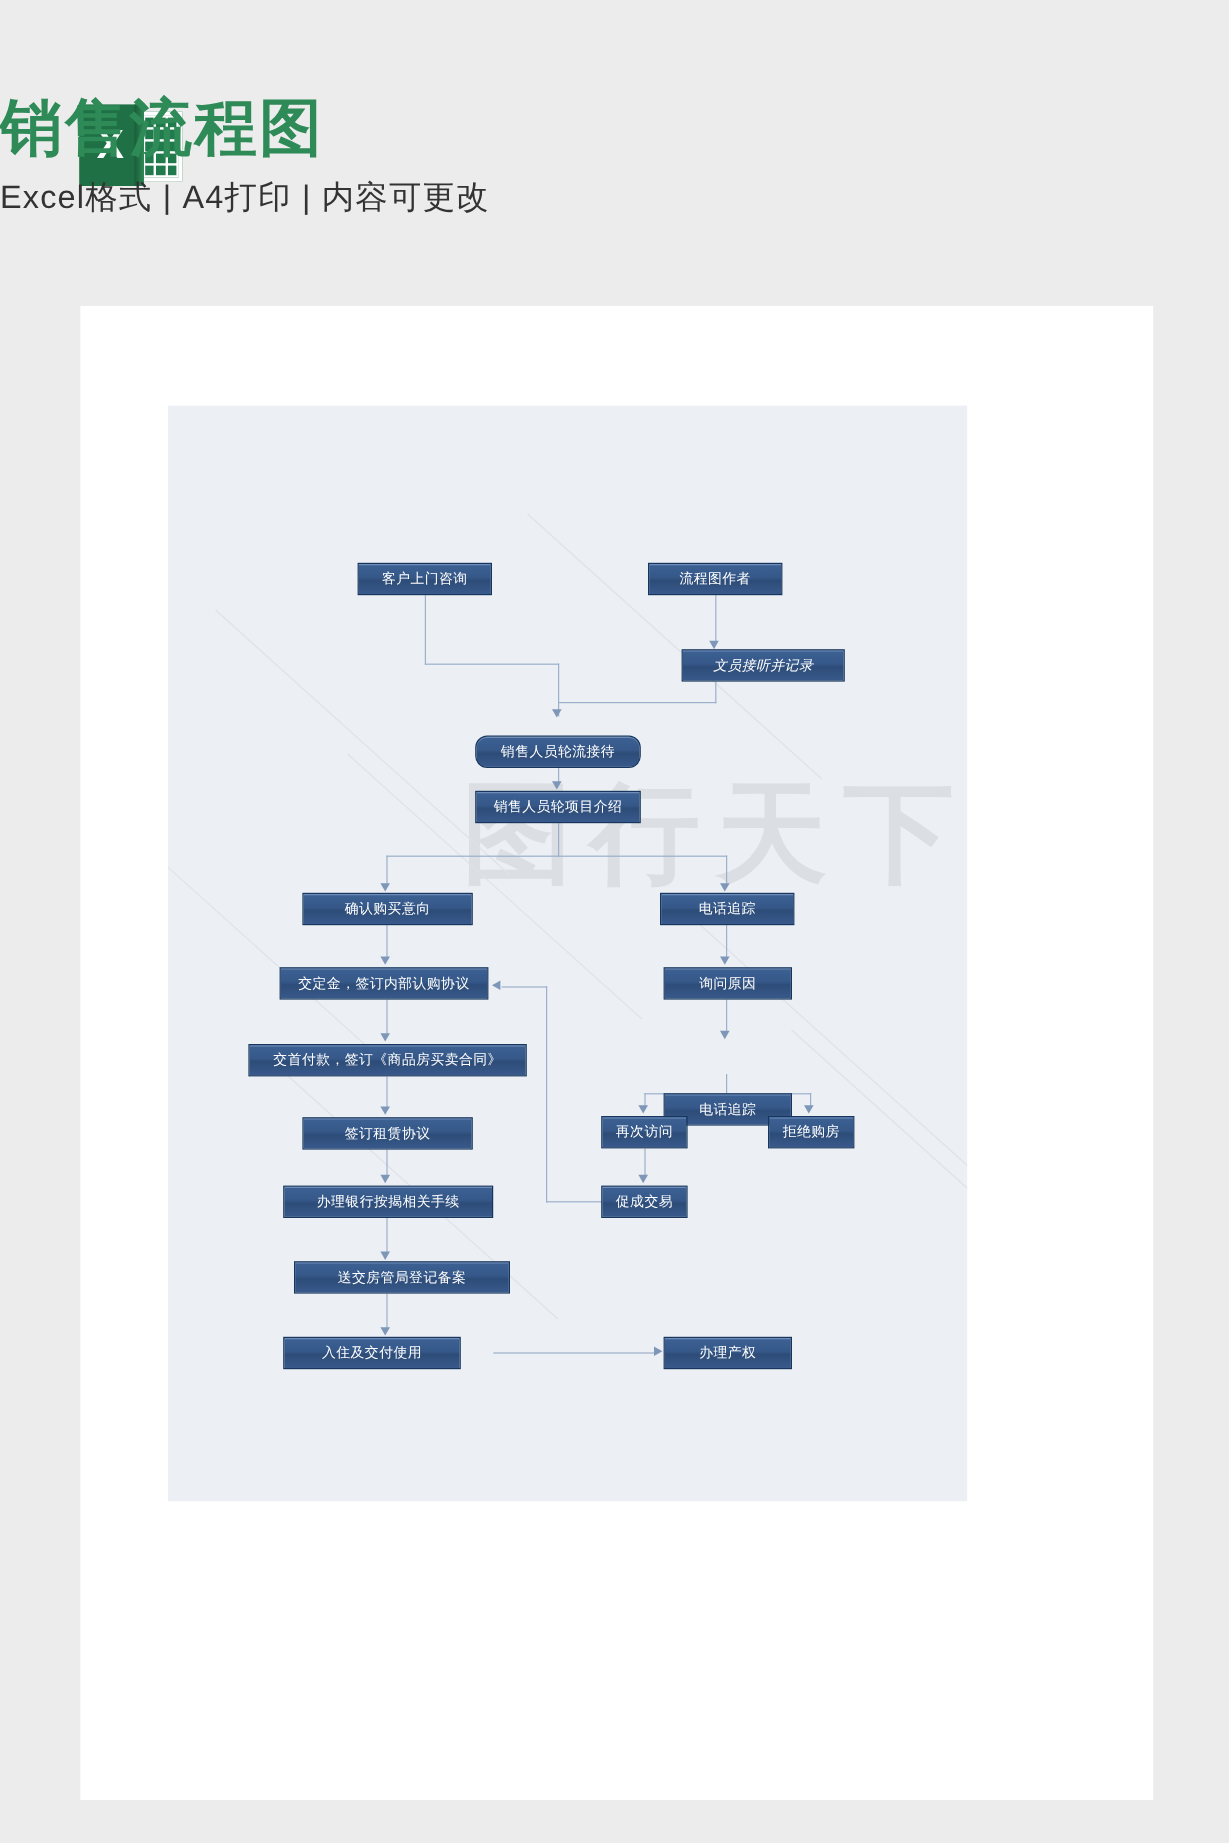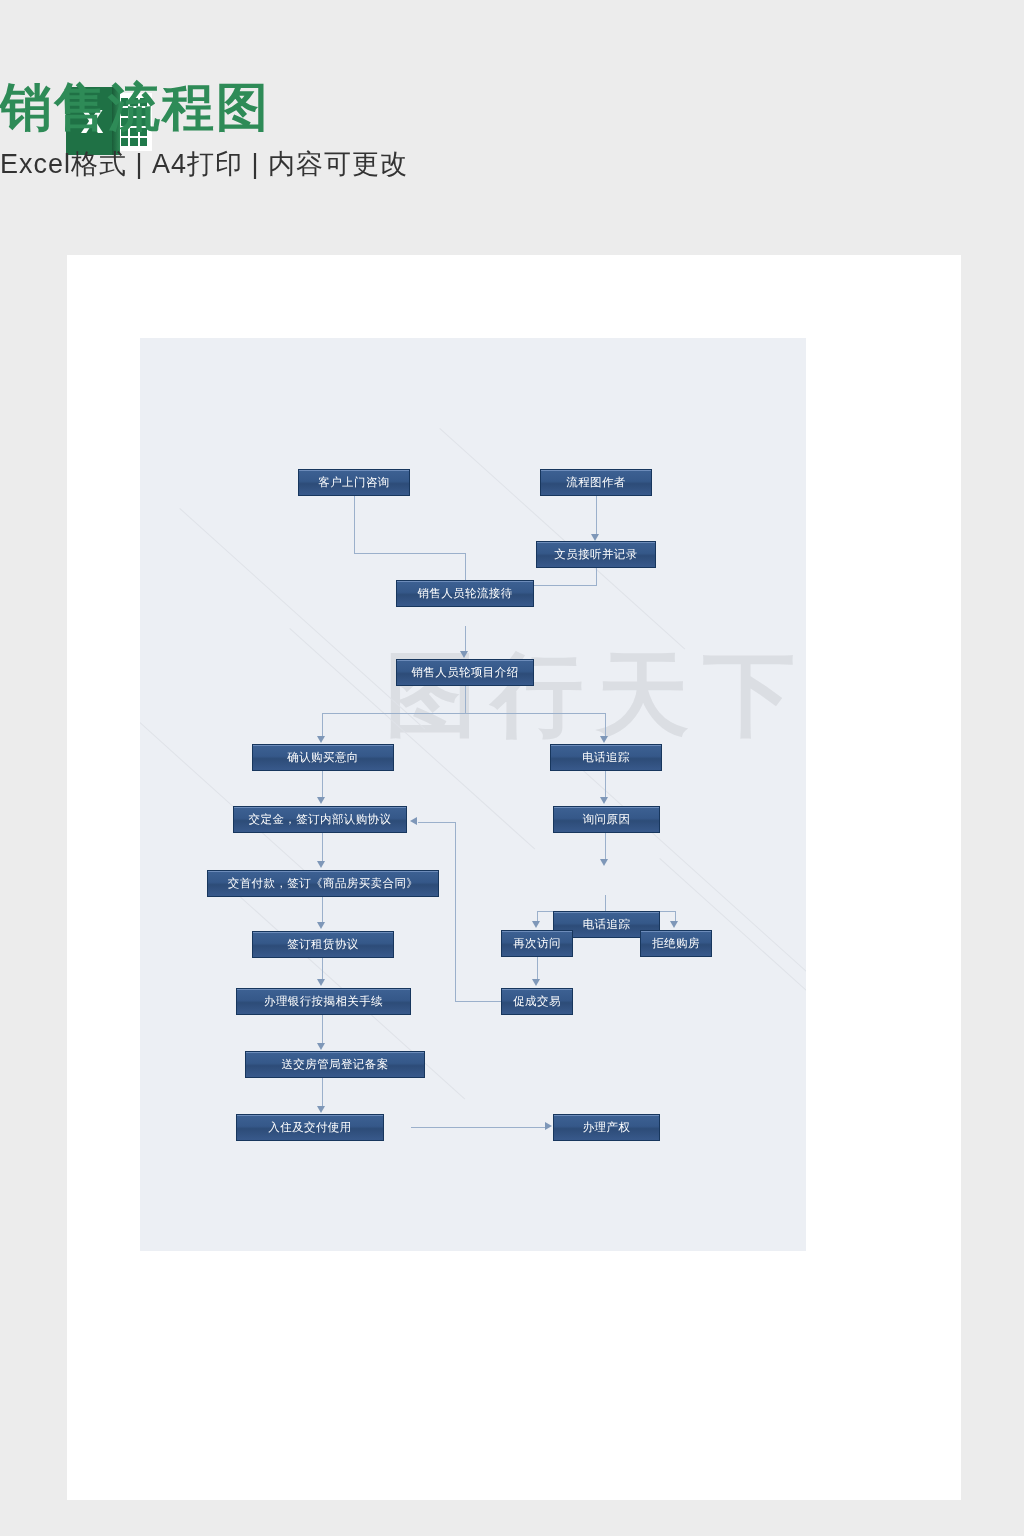--- a/index.html
+++ b/index.html
@@ -190,22 +190,22 @@
 <div class="arrow arrow-d" style="left:317px; top:1043px;"></div>
 
 <div class="conn v" style="left:322px; top:1078px; height:29px;"></div>
 <div class="arrow arrow-d" style="left:317px; top:1106px;"></div>
 
 <div class="conn h" style="left:411px; top:1127px; width:135px;"></div>
 <div class="arrow arrow-r" style="left:545px; top:1122px;"></div>
 
 <div class="node" style="left:298px; top:469px; width:112px;">客户上门咨询</div>
 <div class="node" style="left:540px; top:469px; width:112px;">流程图作者</div>
-<div class="node" style="left:536px; top:541px; width:120px;">文员接听并记录</div>
-<div class="node" style="left:396px; top:580px; width:138px;">销售人员轮流接待</div>
+<div class="node" style="left:568px; top:541px; width:136px;font-style:italic;">文员接听并记录</div>
+<div class="node" style="left:396px; top:613px; width:138px;border-radius:10px;">销售人员轮流接待</div>
 <div class="node" style="left:396px; top:659px; width:138px;">销售人员轮项目介绍</div>
 <div class="node" style="left:252px; top:744px; width:142px;">确认购买意向</div>
 <div class="node" style="left:550px; top:744px; width:112px;">电话追踪</div>
 <div class="node" style="left:233px; top:806px; width:174px;">交定金，签订内部认购协议</div>
 <div class="node" style="left:553px; top:806px; width:107px;">询问原因</div>
 <div class="node" style="left:207px; top:870px; width:232px;">交首付款，签订《商品房买卖合同》</div>
 <div class="node" style="left:553px; top:868px; width:107px;margin-top:43px;">电话追踪</div>
 <div class="node" style="left:252px; top:931px; width:142px;">签订租赁协议</div>
 <div class="node" style="left:501px; top:930px; width:72px;">再次访问</div>
 <div class="node" style="left:640px; top:930px; width:72px;">拒绝购房</div>

